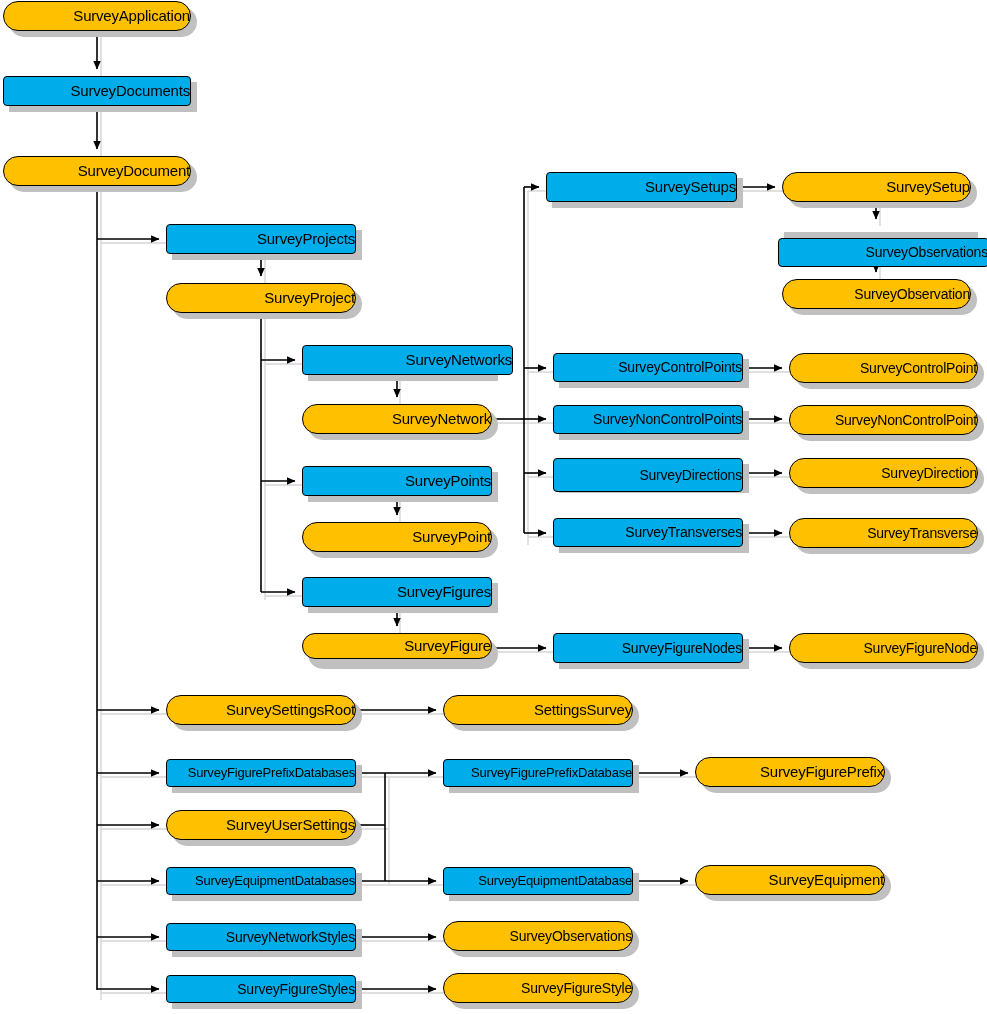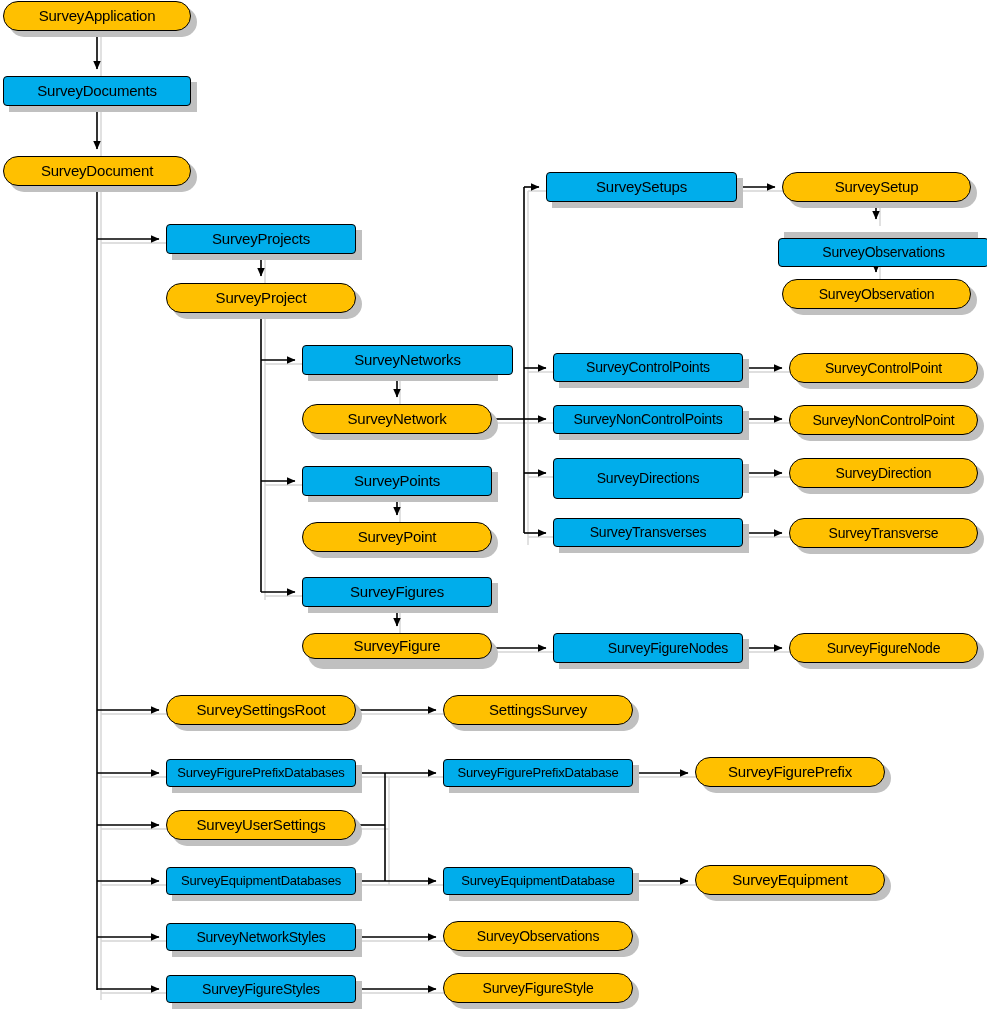--- a/index.html
+++ b/index.html
@@ -19,21 +19,21 @@
     position: absolute;
     left: 0; top: 0;
     width: 987px; height: 1014px;
     pointer-events: none;
   }
   .node {
     position: absolute;
     box-sizing: border-box;
     display: flex;
     align-items: center;
-    justify-content: center;
+    justify-content: flex-end;
     color: #000000;
     white-space: nowrap;
     letter-spacing: -0.2px;
     z-index: 5;
   }
   .node .label {
     display: block;
     line-height: 1;
     padding-bottom: 1px;
   }
@@ -261,21 +261,21 @@
       </div>
       <div class="node kind-class" style="left: 789px; top: 353px; width: 189px; height: 30px; font-size: 14px;">
         <span class="label">SurveyControlPoint</span>
       </div>
       <div class="node kind-collection" style="left: 553px; top: 405px; width: 190px; height: 29px; font-size: 14px;">
         <span class="label">SurveyNonControlPoints</span>
       </div>
       <div class="node kind-class" style="left: 789px; top: 405px; width: 189px; height: 30px; font-size: 14px;">
         <span class="label">SurveyNonControlPoint</span>
       </div>
-      <div class="node kind-collection" style="left: 553px; top: 458px; width: 190px; height: 41px; font-size: 14px;">
+      <div class="node kind-collection" style="left: 553px; top: 458px; width: 190px; height: 34px; font-size: 14px;">
         <span class="label">SurveyDirections</span>
       </div>
       <div class="node kind-class" style="left: 789px; top: 458px; width: 189px; height: 30px; font-size: 14px;">
         <span class="label">SurveyDirection</span>
       </div>
       <div class="node kind-collection" style="left: 553px; top: 518px; width: 190px; height: 29px; font-size: 14px;">
         <span class="label">SurveyTransverses</span>
       </div>
       <div class="node kind-class" style="left: 789px; top: 518px; width: 189px; height: 30px; font-size: 14px;">
         <span class="label">SurveyTransverse</span>

